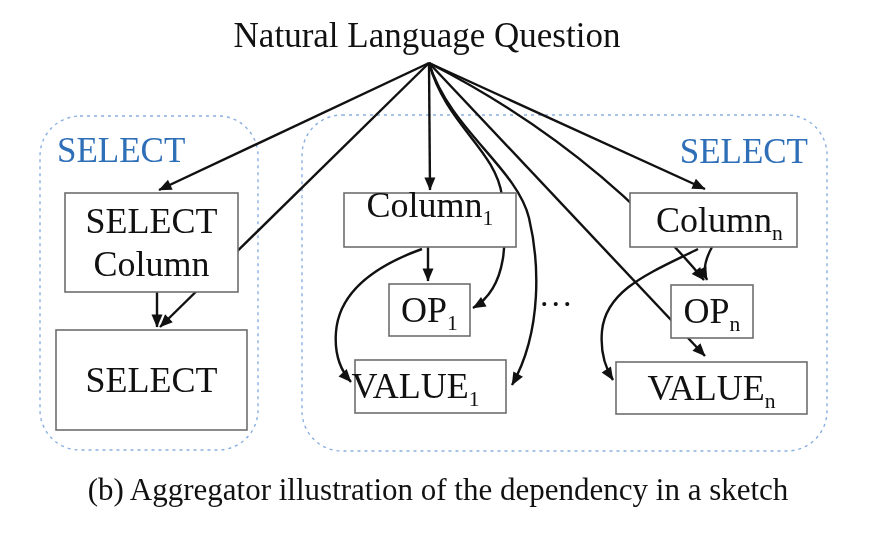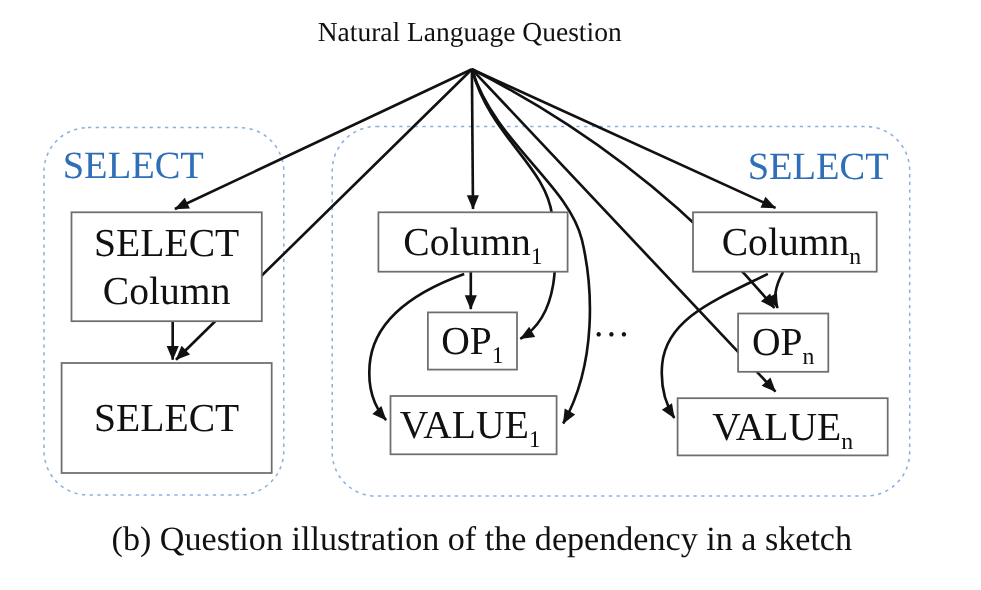--- a/index.html
+++ b/index.html
@@ -29,43 +29,43 @@
     fill: none;
     stroke: var(--container-border, #8ab0e0);
     stroke-width: 1.4;
     stroke-dasharray: 3 4;
   }
 
   .overlay { position: absolute; }
 
   .fig-title {
     left: 127px; top: 16px; width: 600px;
-    font-size: 25px; text-align: center; white-space: nowrap;
+    font-size: 35px; text-align: center; white-space: nowrap;
   }
   .group-label {
     font-size: 35px;
     color: var(--label-blue, #2e6fb7);
     white-space: nowrap;
   }
   .select-label { left: 57px; top: 131px; }
   .where-label  { left: 627px; top: 132px; width: 181px; text-align: right; }
 
   .node-label {
     display: flex; flex-direction: column;
     align-items: center; justify-content: center;
     font-size: 36px; line-height: 43px; text-align: center;
     white-space: nowrap;
   }
   .node-label sub { font-size: 0.6em; line-height: 0; }
 
   .lbl-select-column     { left: 65px;  top: 193px; width: 173px; height: 99px; }
   .lbl-select-aggregator { left: 56px;  top: 330px; width: 191px; height: 100px; }
-  .lbl-column-1          { left: 344px; top: 193px; width: 172px; height: 54px; }
+  .lbl-column-1          { left: 344px; top: 178px; width: 172px; height: 54px; }
   .lbl-op-1              { left: 389px; top: 284px; width: 81px;  height: 52px; }
-  .lbl-value-1           { left: 352px; top: 360px; width: 151px; height: 53px; }
+  .lbl-value-1           { left: 340px; top: 360px; width: 151px; height: 53px; }
   .lbl-column-n          { left: 630px; top: 193px; width: 179px; height: 54px; }
   .lbl-op-n              { left: 671px; top: 285px; width: 82px;  height: 53px; }
   .lbl-value-n           { left: 616px; top: 362px; width: 191px; height: 52px; }
 
   .ellipsis {
     left: 540px; top: 276px;
     font-size: 34px; letter-spacing: 3px; white-space: nowrap;
   }
   .fig-caption {
     left: 0; top: 472px; width: 876px;
@@ -144,14 +144,14 @@
   <div class="overlay node-label lbl-op-n">
     <span><span>OP</span><sub>n</sub></span>
   </div>
 
   <div class="overlay node-label lbl-value-n">
     <span><span>VALUE</span><sub>n</sub></span>
   </div>
 
   <div class="overlay ellipsis">...</div>
 
-  <div class="overlay fig-caption">(b) Question illustration of the dependency in a sketch</div>
+  <div class="overlay fig-caption">(b) Aggregator illustration of the dependency in a sketch</div>
 </div>
 
 </body></html>

